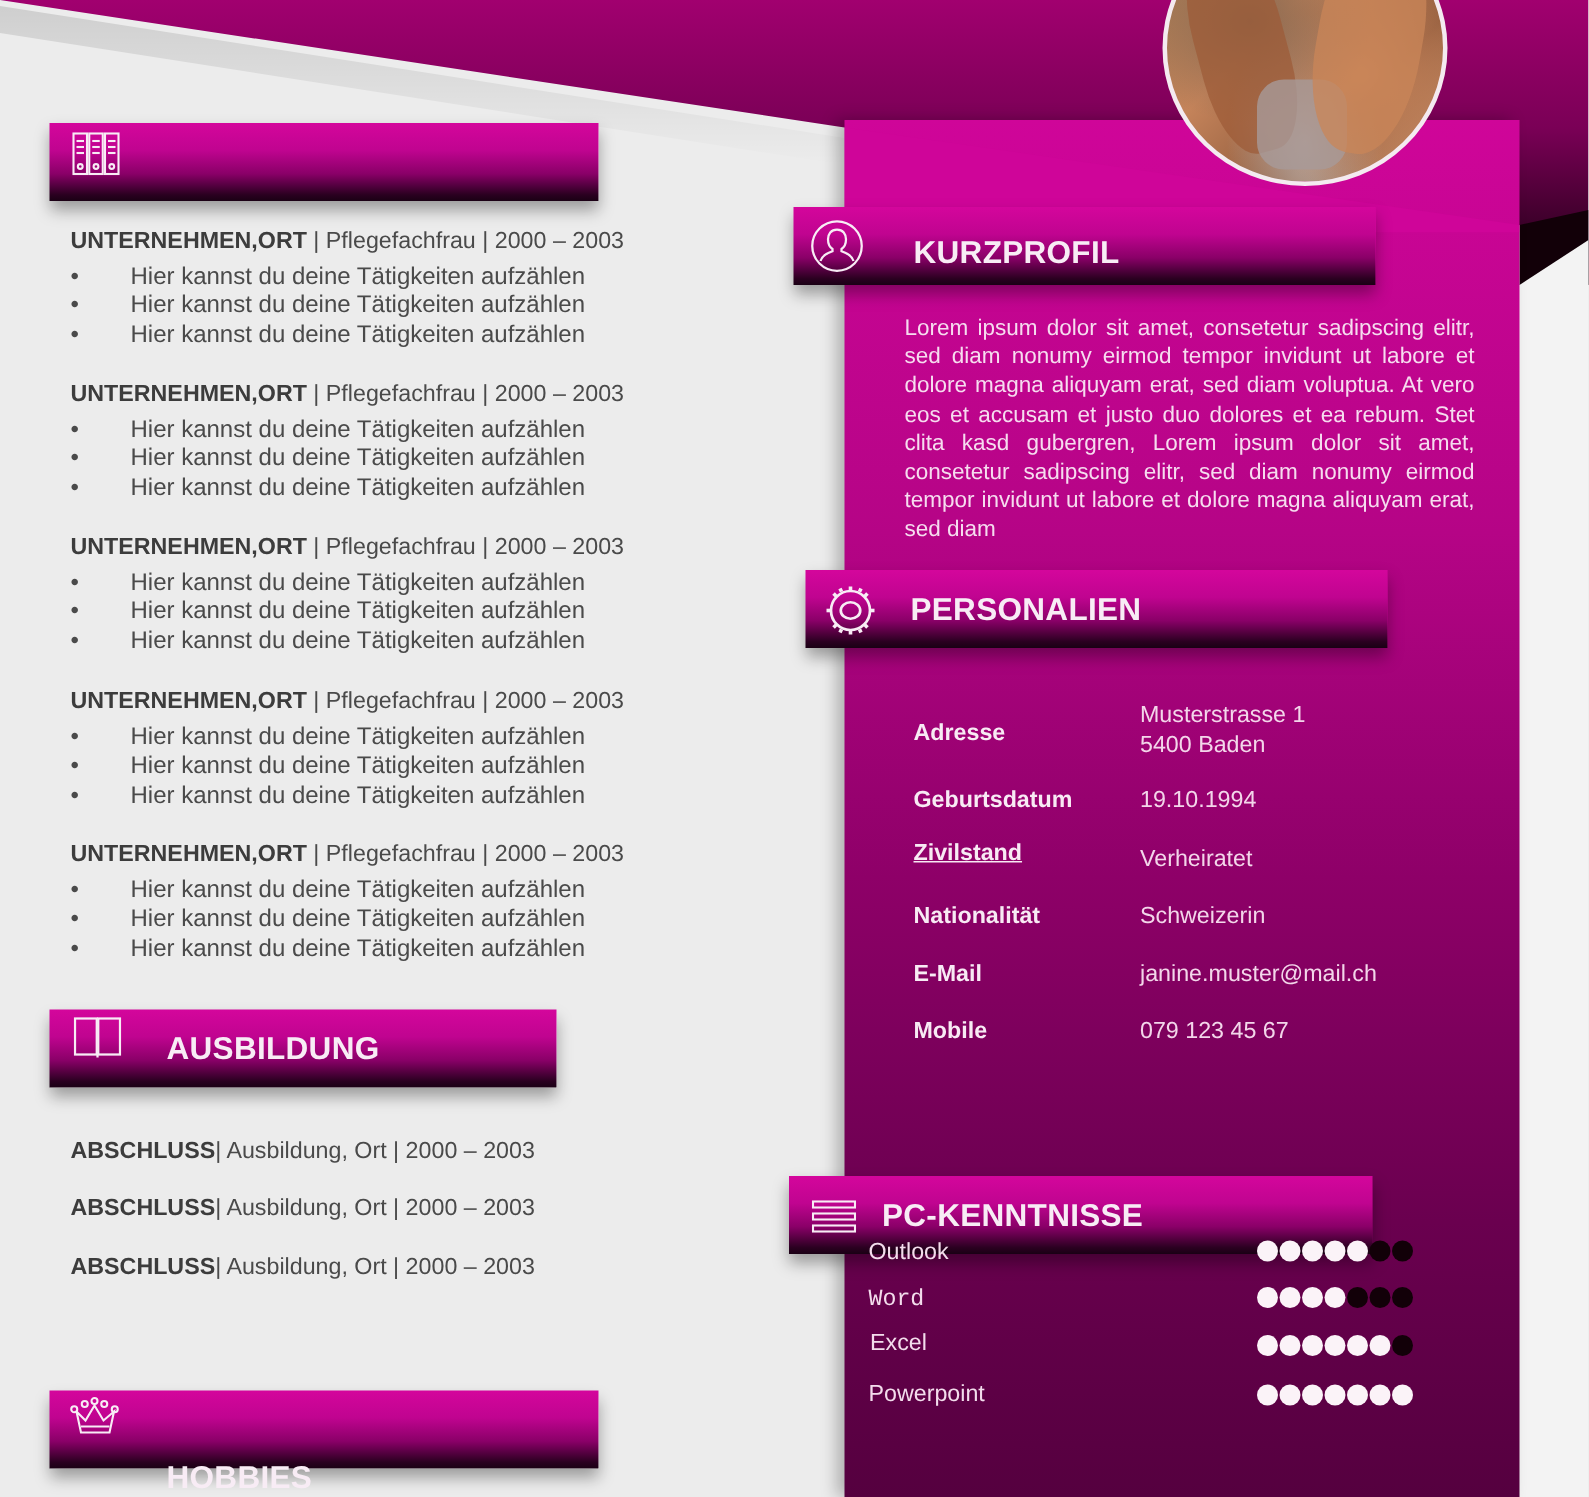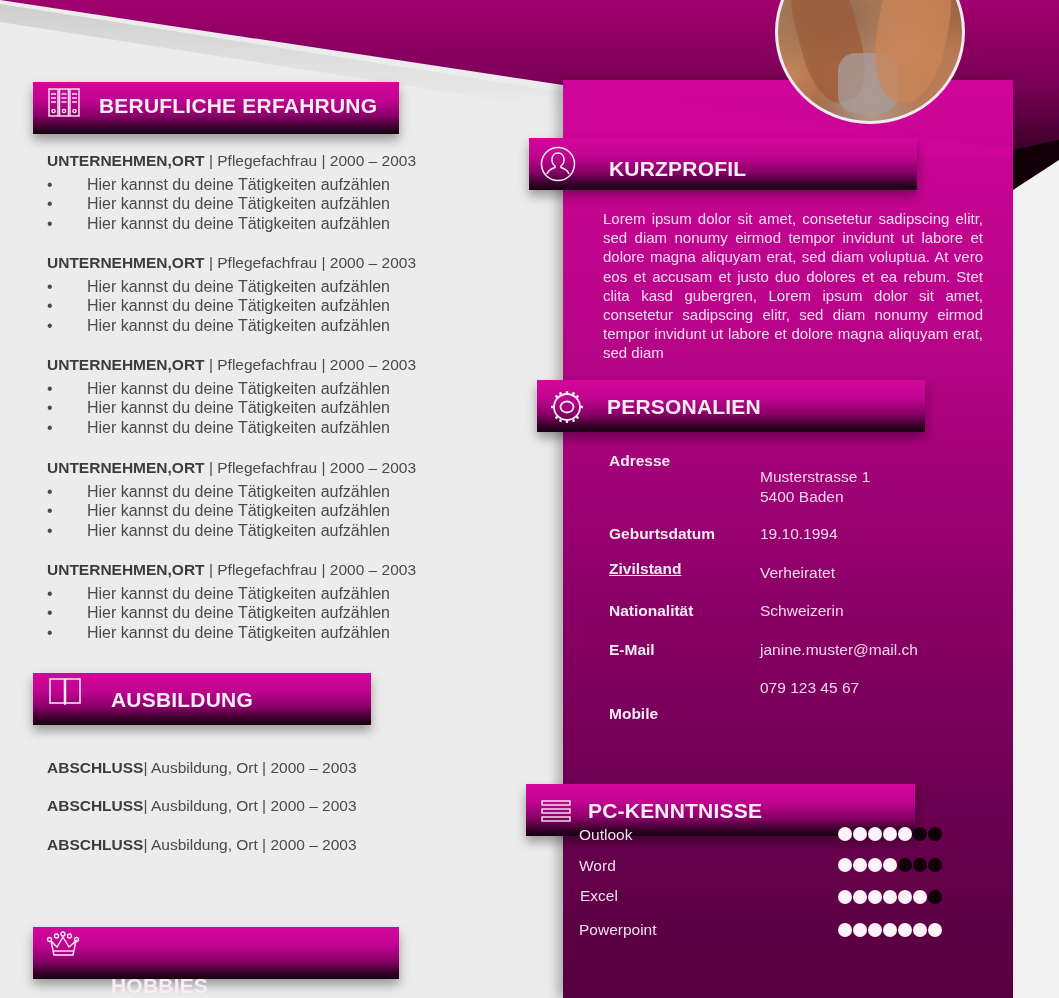--- a/index.html
+++ b/index.html
@@ -109,21 +109,20 @@
         <line x1="13.5" y1="10" x2="18.5" y2="10"></line>
         <line x1="13.5" y1="14" x2="18.5" y2="14"></line>
       <line x1="24" y1="6" x2="29" y2="6"></line>
         <line x1="24" y1="10" x2="29" y2="10"></line>
         <line x1="24" y1="14" x2="29" y2="14"></line>
       <circle cx="5.5" cy="23" r="1.6"></circle>
         <circle cx="16" cy="23" r="1.6"></circle>
         <circle cx="26.5" cy="23" r="1.6"></circle>
     </svg>
   </span>
-  <span class="title" style="left:66px; top:12px;">BERUFLICHE ERFAHRUNG</span>
 </div>
 
 <div class="job" style="top:151px;">
   <div class="head"><b>UNTERNEHMEN,ORT</b><span> | Pflegefachfrau | 2000 – 2003</span></div>
   <ul>
     <li><span class="bullet">•</span><span>Hier kannst du deine Tätigkeiten aufzählen</span></li>
     <li><span class="bullet">•</span><span>Hier kannst du deine Tätigkeiten aufzählen</span></li>
     <li><span class="bullet">•</span><span>Hier kannst du deine Tätigkeiten aufzählen</span></li>
   </ul>
 </div>
@@ -219,34 +218,34 @@
         <line x1="12" y1="4.3" x2="13" y2="6.5"></line>
           <line x1="26" y1="4.3" x2="25" y2="6.5"></line>
         <line x1="12" y1="33.7" x2="13" y2="31.5"></line>
           <line x1="26" y1="33.7" x2="25" y2="31.5"></line>
       </g>
     </svg>
   </span>
   <span class="title" style="left:70px; top:15px;">PERSONALIEN</span>
 </div>
 
-<div class="pers-label" style="top:452px;text-align:right;">Adresse</div>
+<div class="pers-label" style="top:480px;text-align:right;">Adresse</div>
 <div class="pers-value" style="top:467px;">
   <div>Musterstrasse 1</div>
   <div>5400 Baden</div>
 </div>
 <div class="pers-label" style="top:525px;">Geburtsdatum</div>
 <div class="pers-value" style="top:524px;">19.10.1994</div>
 <div class="pers-label" style="top:560px;text-decoration:underline;">Zivilstand</div>
 <div class="pers-value" style="top:563px;">Verheiratet</div>
 <div class="pers-label" style="top:602px;">Nationalität</div>
 <div class="pers-value" style="top:601px;">Schweizerin</div>
 <div class="pers-label" style="top:641px;">E-Mail</div>
 <div class="pers-value" style="top:640px;">janine.muster@mail.ch</div>
-<div class="pers-label" style="top:679px;margin-top:26px;">Mobile</div>
+<div class="pers-label" style="top:679px;">Mobile</div>
 <div class="pers-value" style="top:678px;">079 123 45 67</div>
 
 <div class="sec-head" style="left:526px; top:784px; width:389px;">
   <span class="ico" style="left:14px; top:14px; width:32px; height:26px;">
     <svg width="30" height="24" viewBox="0 0 30 24" fill="none" stroke="#f8ecf5" stroke-width="1.4">
       <rect x="1" y="2" width="28" height="4"></rect>
         <rect x="1" y="10" width="28" height="4"></rect>
         <rect x="1" y="18" width="28" height="4"></rect>
     </svg>
   </span>
@@ -256,21 +255,21 @@
 <div class="skill-label" style="top:826px;">Outlook</div>
 <div class="dots" style="top:827px;">
     <span class="dot on"></span>
     <span class="dot on"></span>
     <span class="dot on"></span>
     <span class="dot on"></span>
     <span class="dot on"></span>
     <span class="dot off"></span>
     <span class="dot off"></span>
   </div>
-<div class="skill-label" style="top:857px;">Word</div>
+<div class="skill-label" style="top:857px;font-family:Liberation Mono, monospace;">Word</div>
 <div class="dots" style="top:858px;">
     <span class="dot on"></span>
     <span class="dot on"></span>
     <span class="dot on"></span>
     <span class="dot on"></span>
     <span class="dot off"></span>
     <span class="dot off"></span>
     <span class="dot off"></span>
   </div>
 <div class="skill-label" style="top:887px; left:580px;">Excel</div>

